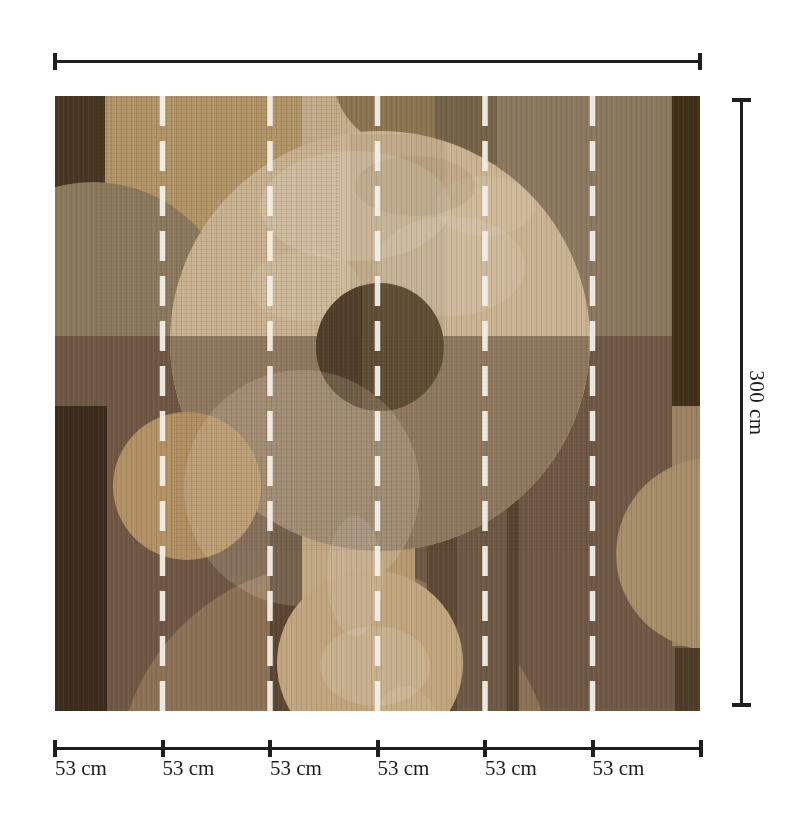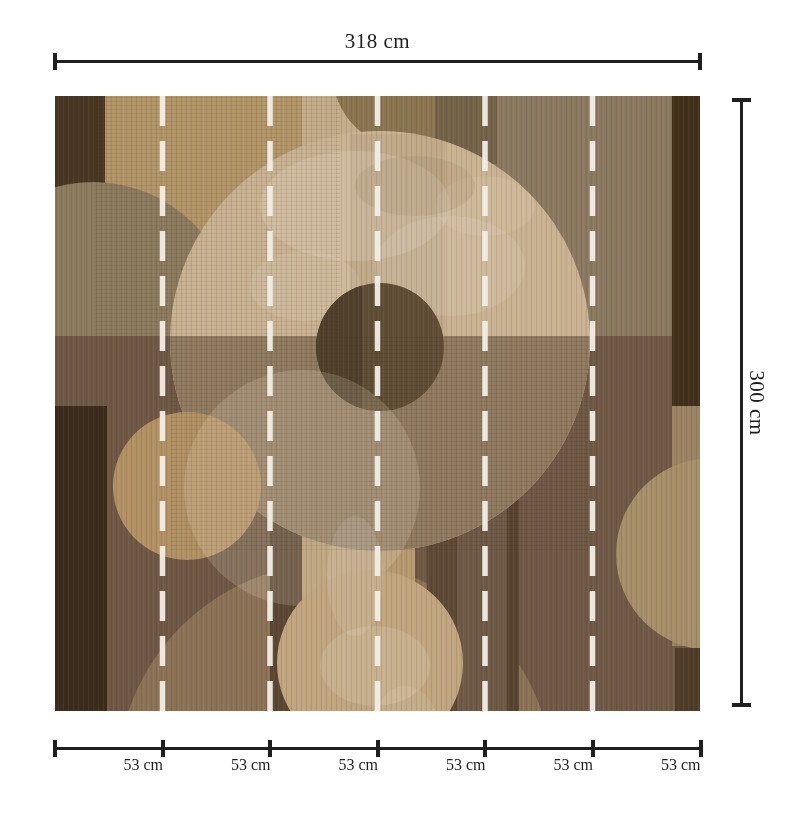--- a/index.html
+++ b/index.html
@@ -7,29 +7,28 @@
           font-family:"Liberation Serif","DejaVu Serif",serif;color:#1d1d1d;}
   .dim-label{position:absolute;font-size:21px;color:#1d1d1d;letter-spacing:0.5px;}
   .hline{position:absolute;background:#1f1f1f;height:3px;}
   .vline{position:absolute;background:#1f1f1f;width:3px;}
   .cap-v{position:absolute;background:#1f1f1f;width:4px;height:17px;}
   .cap-h{position:absolute;background:#1f1f1f;width:19px;height:4px;}
   .tick{position:absolute;background:#1f1f1f;width:4px;height:17px;}
   .top-label{left:55px;top:29px;width:645px;text-align:center;}
   .right-label{left:697px;top:392px;width:120px;height:22px;display:flex;align-items:center;
                justify-content:center;transform:rotate(90deg);}
-  .seg-label{position:absolute;top:756px;width:108px;text-align:right;font-size:16px;}
+  .seg-label{position:absolute;top:756px;width:108px;text-align:left;font-size:21px;}
   .mural{position:absolute;left:55px;top:96px;width:645px;height:615px;display:block;}
 </style>
 </head>
 <body>
 
 <div class="canvas">
 
-  <div class="dim-label top-label">318 cm</div>
   <div class="hline" style="left:55px;top:60px;width:645px;"></div>
   <div class="cap-v" style="left:53px;top:53px;"></div>
   <div class="cap-v" style="left:698px;top:53px;"></div>
 
   <div class="vline" style="left:740px;top:100px;height:607px;"></div>
   <div class="cap-h" style="left:732px;top:98px;"></div>
   <div class="cap-h" style="left:732px;top:703px;"></div>
   <div class="dim-label right-label">300 cm</div>
 
   <svg class="mural" viewBox="0 0 645 615" xmlns="http://www.w3.org/2000/svg">

